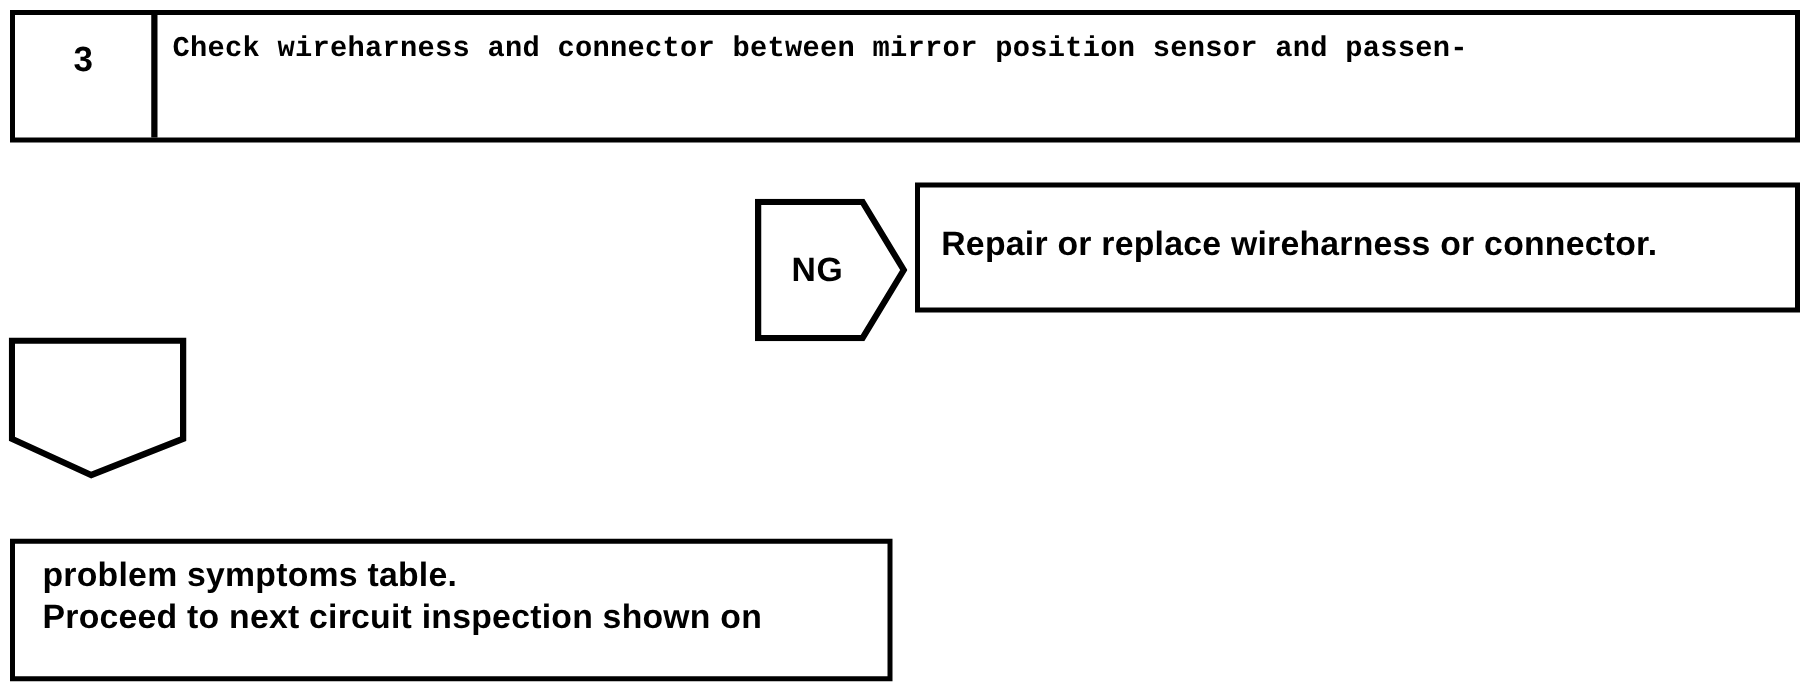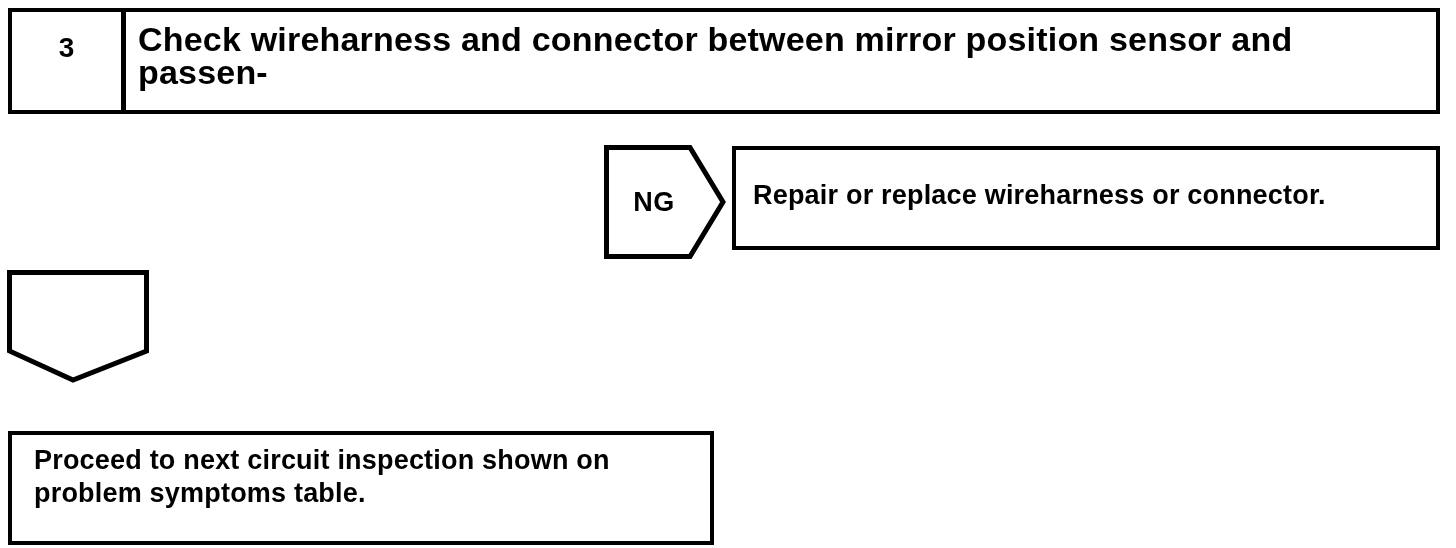--- a/index.html
+++ b/index.html
@@ -32,40 +32,41 @@
     border-right: 5px solid #000;
     display: flex;
     align-items: flex-start;
     justify-content: center;
     padding-top: 20px;
     font-size: 28px;
   }
   .step-instruction {
     flex: 1;
     padding: 11px 14px 0 12px;
-    font-size: 34px;
+    font-size: 23px;
     line-height: 33px;
     letter-spacing: 0.2px;
+    font-family: Liberation Mono, monospace;
   }
 
   
   .shape {
     position: absolute;
   }
   .shape svg { display: block; }
   .shape-label {
     position: absolute;
     left: 0; top: 0;
     display: flex;
     align-items: center;
     justify-content: center;
     font-size: 27px;
     letter-spacing: 0.5px;
   }
-  .ng-shape { left: 604px; top: 145px; width: 122px; height: 114px; }
+  .ng-shape { left: 604px; top: 159px; width: 122px; height: 114px; }
   .ng-shape .shape-label { width: 100px; height: 114px; }
   .ok-shape { left: 7px; top: 270px; width: 143px; height: 114px; }
   .ok-shape .shape-label { width: 143px; height: 84px; }
 
   
   .ng-result-box {
     position: absolute;
     left: 732px; top: 146px;
     width: 708px; height: 104px;
     border: 4px solid #000;
@@ -115,17 +116,17 @@
     <span>Repair or replace wireharness or connector.</span>
   </div>
 
   <div class="shape ok-shape">
     <svg width="143" height="114" viewBox="0 0 143 114">
       <polygon points="2.5,2.5 139.5,2.5 139.5,81 66,110 2.5,81" fill="#ffffff" stroke="#000000" stroke-width="5" stroke-linejoin="miter"></polygon>
     </svg>
   </div>
 
   <div class="next-box">
+    <div>problem symptoms table.</div>
     <div>Proceed to next circuit inspection shown on</div>
-    <div>problem symptoms table.</div>
   </div>
 
 </div>
 
 </body></html>

